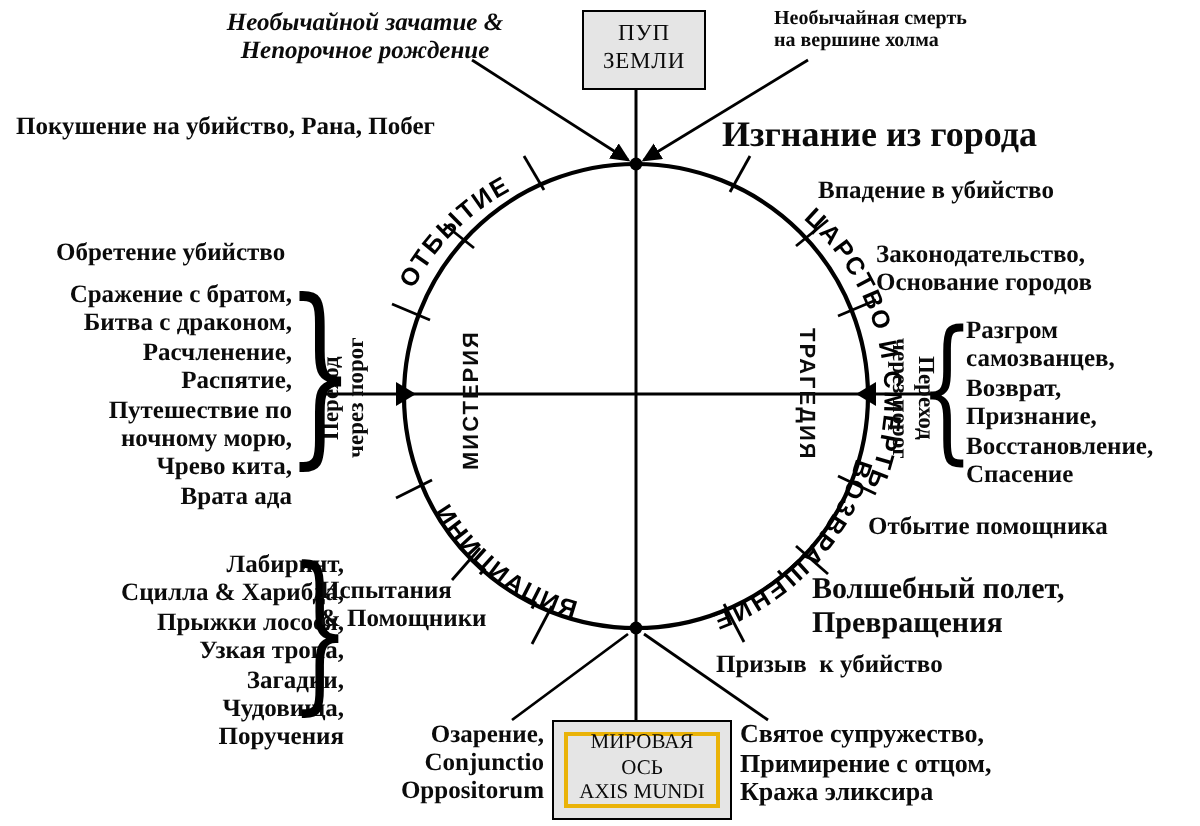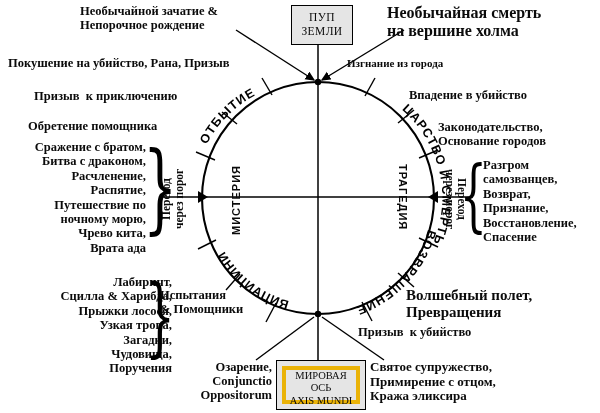--- a/index.html
+++ b/index.html
@@ -3,31 +3,31 @@
 <meta charset="utf-8">
 <style>
   html,body{margin:0;padding:0;background:#ffffff;}
   body{
     width:600px;height:413px;position:relative;overflow:hidden;
     font-family:"Liberation Serif","DejaVu Serif",serif;
     color:#0b0b0b;
   }
   #stage{position:absolute;left:0;top:0;width:600px;height:413px;}
   .lbl{position:absolute;font-weight:700;line-height:1.12;white-space:pre;}
-  .c{}
+  .c{text-align:center;font-style:italic;}
   .r{text-align:right;}
   .l{text-align:left;}
   .box{
     position:absolute;border:1.6px solid #000;background:#e5e5e5;
     font-weight:400;text-align:center;line-height:1.18;
     display:flex;flex-direction:column;justify-content:center;align-items:center;
     box-sizing:border-box;
   }
-  .box .inner{border:4px solid #eab308;width:calc(100% - 6px);height:calc(100% - 6px);
-    display:flex;flex-direction:column;justify-content:flex-start;align-items:center;box-sizing:border-box;}
+  .box .inner{border:2px solid #eab308;width:calc(100% - 6px);height:calc(100% - 6px);
+    display:flex;flex-direction:column;justify-content:center;align-items:center;box-sizing:border-box;}
   .vert-up{position:absolute;font-weight:700;writing-mode:vertical-rl;transform:rotate(180deg);
     line-height:1.1;text-align:center;white-space:pre;}
   .vert-dn{position:absolute;font-weight:700;writing-mode:vertical-rl;
     line-height:1.1;text-align:center;white-space:pre;}
   svg{position:absolute;left:0;top:0;}
   .arcTxt{font-family:"Liberation Sans","DejaVu Sans",sans-serif;font-weight:700;
     letter-spacing:1.1px;fill:#000;}
   .centerTxt{position:absolute;font-family:"Liberation Sans","DejaVu Sans",sans-serif;
     font-weight:700;text-align:center;line-height:1.15;letter-spacing:0.6px;}
   .brace{position:absolute;font-family:"DejaVu Serif",serif;font-weight:400;color:#000;
@@ -115,40 +115,40 @@
 
   <div class="vert-dn" style="left:397px;top:145px;height:104px;font-size:11px;letter-spacing:1px;
        font-family:'Liberation Sans','DejaVu Sans',sans-serif;">ТРАГЕДИЯ</div>
 
   <div class="vert-up" style="left:160px;top:150px;height:98px;font-size:11.5px;">Переход<br>через порог</div>
 
   <div class="vert-dn" style="left:443px;top:150px;height:98px;font-size:11.5px;">Переход<br>через порог</div>
 
   <div class="lbl c" style="left:80px;top:4px;width:205px;font-size:12.5px;">Необычайной зачатие &amp;<br>Непорочное рождение</div>
 
-  <div class="lbl l" style="left:8px;top:56px;width:250px;font-size:12.5px;">Покушение на убийство, Рана, Призыв</div>
+  <div class="lbl l" style="left:8px;top:56px;width:250px;font-size:12.5px;">Покушение на убийство, Рана, Побег</div>
 
-  <div class="lbl l" style="left:34px;top:89px;width:200px;font-size:12.5px;">Призыв  к приключению</div>
 
-  <div class="lbl l" style="left:28px;top:119px;width:200px;font-size:12.5px;">Обретение помощника</div>
+  <div class="lbl l" style="left:28px;top:119px;width:200px;font-size:12.5px;">Обретение убийство</div>
 
-  <div class="lbl l" style="left:387px;top:4px;width:205px;font-size:16px;">Необычайная смерть<br>на вершине холма</div>
+  <div class="lbl l" style="left:387px;top:4px;width:205px;font-size:10px;">Необычайная смерть<br>на вершине холма</div>
 
-  <div class="lbl l" style="left:347px;top:57px;width:220px;font-size:11px;">Изгнание из города</div>
+  <div class="lbl l" style="left:361px;top:57px;width:220px;font-size:18px;">Изгнание из города</div>
 
   <div class="lbl l" style="left:409px;top:88px;width:190px;font-size:12.5px;">Впадение в убийство</div>
 
   <div class="lbl l" style="left:438px;top:120px;width:162px;font-size:12.5px;">Законодательство,<br>Основание городов</div>
 
   <div class="lbl r" style="left:0px;top:140px;width:146px;font-size:12.5px;line-height:1.15;text-align:right;">Сражение с братом,<br>Битва с драконом,<br>Расчленение,<br>Распятие,<br>Путешествие по<br>ночному морю,<br>Чрево кита,<br>Врата ада</div>
   <div class="brace" style="left:143px;top:138px;font-size:98px;transform:scaleX(.55);transform-origin:left top;">}</div>
 
   <div class="lbl l" style="left:483px;top:158px;width:117px;font-size:12.5px;line-height:1.15;">Разгром<br>самозванцев,<br>Возврат,<br>Признание,<br>Восстановление,<br>Спасение</div>
   <div class="brace" style="left:487px;top:156px;font-size:78px;transform:scaleX(.55) scaleX(-1);transform-origin:left top;">}</div>
 
+  <div class="lbl l" style="left:434px;top:256px;width:166px;font-size:12.5px;">Отбытие помощника</div>
 
   <div class="lbl r" style="left:0px;top:275px;width:148px;font-size:12.5px;line-height:1.15;margin-left:24px;">Лабиринт,<br>Сцилла &amp; Харибда,<br>Прыжки лосося,<br>Узкая тропа,<br>Загадки,<br>Чудовища,<br>Поручения</div>
   <div class="brace" style="left:145px;top:273px;font-size:86px;transform:scaleX(.55);transform-origin:left top;">}</div>
   <div class="lbl l" style="left:160px;top:288px;width:110px;font-size:12.5px;">Испытания<br>&amp; Помощники</div>
 
   <div class="lbl l" style="left:406px;top:287px;width:190px;font-size:15px;">Волшебный полет,<br>Превращения</div>
 
   <div class="lbl l" style="left:358px;top:325px;width:190px;font-size:12.5px;">Призыв  к убийство</div>
 
   <div class="lbl r" style="left:160px;top:360px;width:112px;font-size:12.5px;">Озарение,<br>Conjunctio<br>Oppositorum</div>

